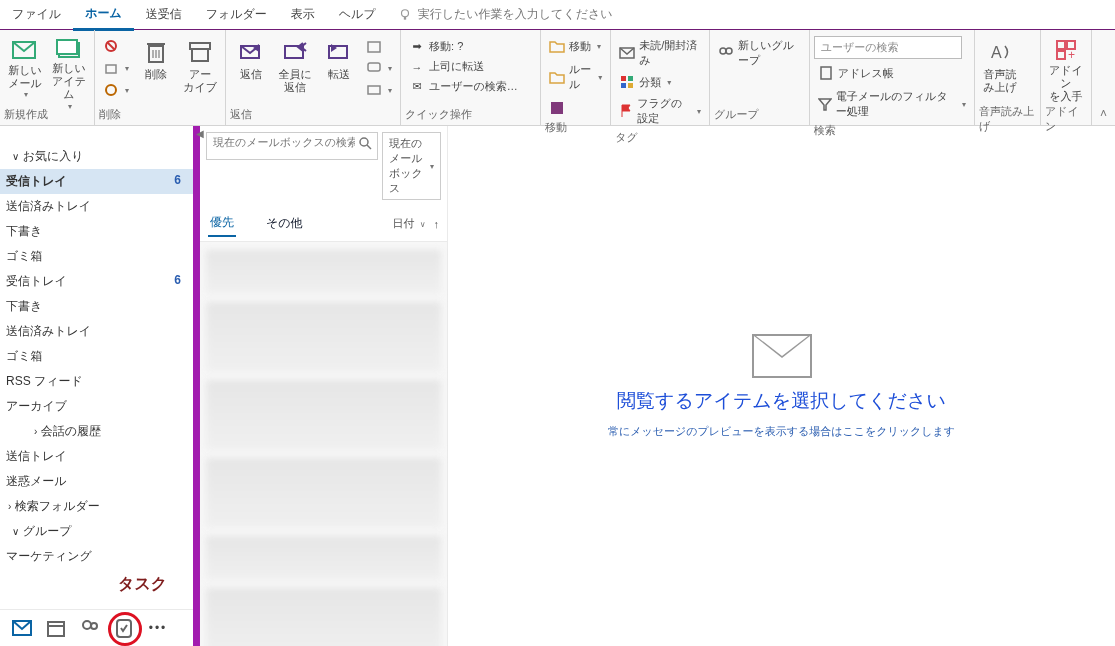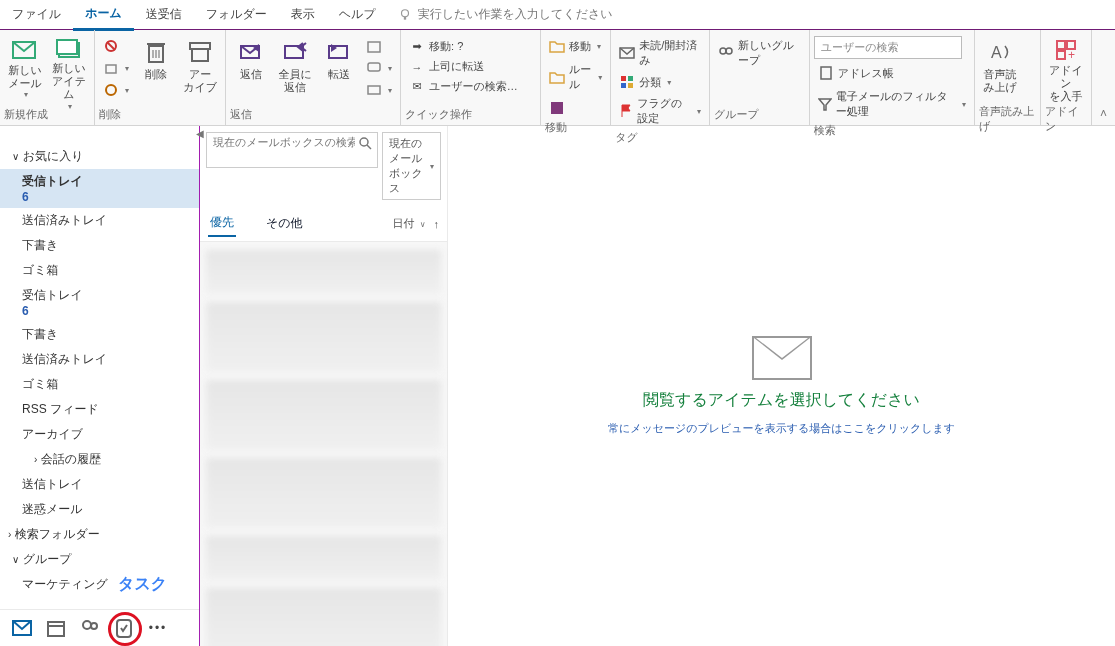--- a/index.html
+++ b/index.html
@@ -26,54 +26,54 @@
 .small-btn .ico { width: 16px; height: 16px; display: flex; align-items: center; justify-content: center; }
 .search-box { border: 1px solid #bbb; background: #fff; padding: 3px 6px; width: 148px; font-size: 11px; color: #888; }
 .chev { font-size: 8px; color: #777; margin-left: 2px; }
 .collapse-caret { align-self: flex-end; padding: 4px 8px; color: #777; cursor: pointer; }
 
 
 .main { display: flex; height: calc(646px - 30px - 96px); position: relative; }
 .collapse-handle { position: absolute; left: 196px; top: 2px; font-size: 10px; color: #777; cursor: pointer; }
 
 
-.folders { width: 200px; border-right: 1px solid #a21caf; display: flex; flex-direction: column; padding-top: 18px; }
+.folders { width: 200px; border-right: 7px solid #a21caf; display: flex; flex-direction: column; padding-top: 18px; }
 .f-list { flex: 1; overflow: hidden; }
 .f-sec { padding: 4px 12px; color: #333; cursor: pointer; }
 .f-sec::before { content: ""; }
-.f-item { display: flex; justify-content: space-between; padding: 4px 12px 4px 22px; cursor: pointer; color: #333; flex-direction: column; }
+.f-item { display: flex; justify-content: space-between; padding: 4px 12px 4px 6px; cursor: pointer; color: #333; }
 .f-item.sel { background: #d6e5f3; font-weight: 600; }
 .f-item .cnt { color: #2a5db0; font-weight: 600; }
 .nav-bar { display: flex; align-items: center; gap: 14px; padding: 8px 12px; border-top: 1px solid #eaeaea; }
 .nav-ico { width: 20px; height: 20px; cursor: pointer; display: flex; align-items: center; justify-content: center; color: #444; }
 .nav-ico.circled { position: relative; }
 .nav-ico.circled::after { content: ""; position: absolute; left: -6px; top: -6px; width: 28px; height: 28px; border: 3px solid #d12; border-radius: 50%; }
-.annot { position: absolute; color: #3b82f6; font-size: 16px; font-weight: 600; pointer-events: none; }
+.annot { position: absolute; color: #7f1d1d; font-size: 16px; font-weight: 600; pointer-events: none; }
 
 
 .msglist { width: 248px; border-right: 1px solid #eaeaea; display: flex; flex-direction: column; }
 .ml-search { display: flex; gap: 4px; padding: 6px; }
-.ml-search input { flex: 1; border: 1px solid #ccc; padding: 3px 22px 19px 6px; font-size: 11px; }
+.ml-search input { flex: 1; border: 1px solid #ccc; padding: 3px 22px 11px 6px; font-size: 11px; }
 .ml-search-wrap { position: relative; flex: 1; }
 .ml-search-wrap .mag { position: absolute; right: 6px; top: 4px; color: #777; }
 .ml-scope { border: 1px solid #ccc; padding: 3px 6px; font-size: 11px; color: #555; cursor: pointer; display: flex; align-items: center; }
 .ml-tabs { display: flex; align-items: center; border-bottom: 1px solid #eaeaea; padding: 4px 8px; gap: 28px; }
 .ml-tab { padding: 4px 2px; cursor: pointer; color: #0f172a; font-size: 12px; }
 .ml-tab.active { color: #0a64a4; border-bottom: 2px solid #0a64a4; }
 .ml-sort { margin-left: auto; display: flex; align-items: center; gap: 8px; color: #555; font-size: 11px; justify-content: space-between; }
 .ml-body { flex: 1; background: #f7f7f7; }
 .blur-item { height: 70px; margin: 8px 6px; background: linear-gradient(180deg, #e6e6e6, #f0f0f0); border-radius: 2px; filter: blur(3px); }
 .blur-item.short { height: 44px; }
 
 
 .reading { flex: 1; display: flex; flex-direction: column; align-items: center; justify-content: center; gap: 10px; color: #666; }
 .reading .big-env { width: 60px; height: 44px; border: 2px solid #999; position: relative; }
 .reading .big-env::before { content: ""; position: absolute; left: 0; top: 0; width: 0; height: 0; border-left: 28px solid transparent; border-right: 28px solid transparent; border-top: 22px solid #999; }
 .reading .big-env::after { content: ""; position: absolute; left: 2px; top: 0; width: 0; height: 0; border-left: 26px solid transparent; border-right: 26px solid transparent; border-top: 20px solid #fff; }
-.reading .hint { font-size: 16px; color: #15803d; }
+.reading .hint { font-size: 19px; color: #1d4ed8; }
 .reading .link { font-size: 11px; color: #2a5db0; cursor: pointer; }
 
 svg { display: block; }
 </style>
 </head>
 <body>
 
 <div class="ribbon-tabs">
   <div class="ribbon-tab">ファイル</div>
   <div class="ribbon-tab active">ホーム</div>

